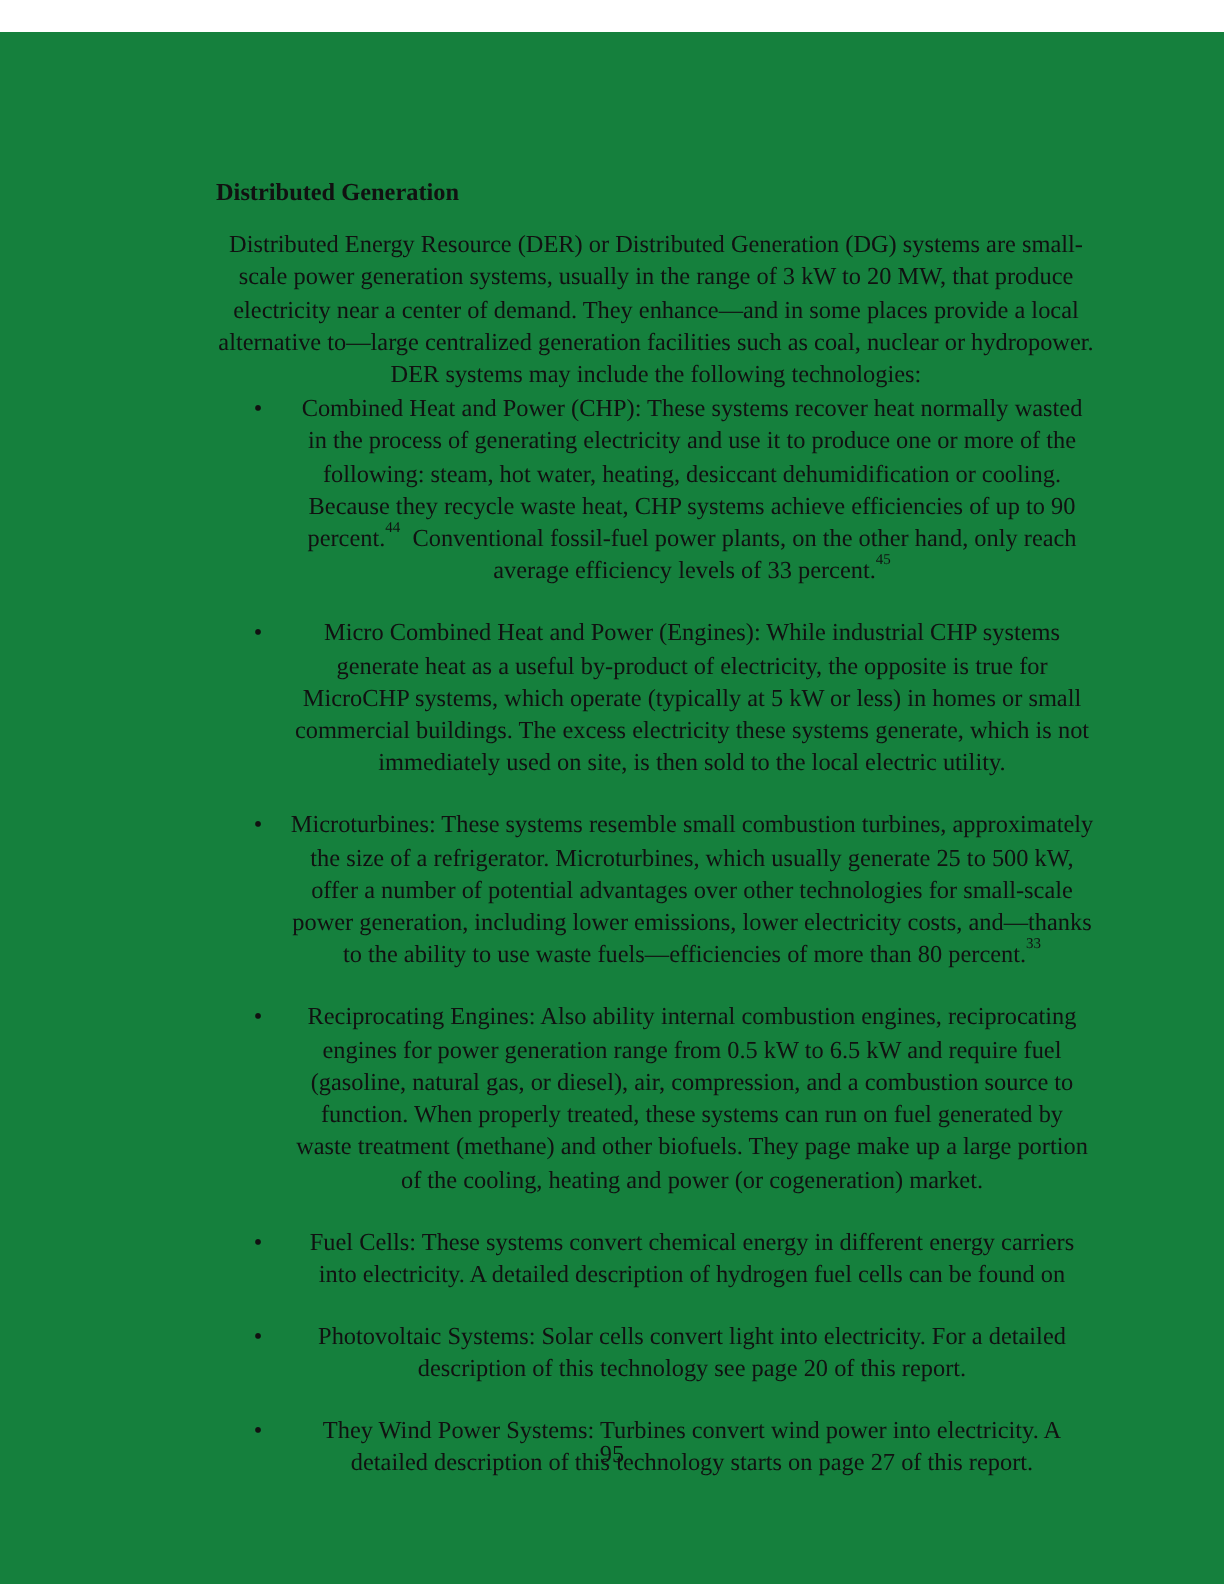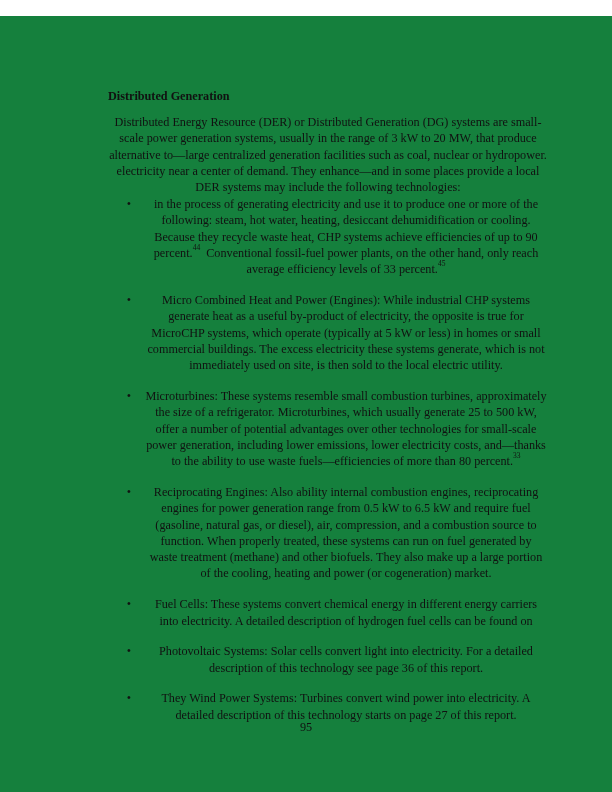--- a/index.html
+++ b/index.html
@@ -86,29 +86,30 @@
 </head>
 <body>
 
 <div class="page">
 
   <div class="heading">Distributed Generation</div>
 
   <div class="intro">
     <span class="line">Distributed Energy Resource (DER) or Distributed Generation (DG) systems are small-</span>
     <span class="line">scale power generation systems, usually in the range of 3 kW to 20 MW, that produce</span>
+    <span class="line">electricity near a center of demand.  They enhance—and in some places provide a local</span>
     <span class="line">alternative to—large centralized generation facilities such as coal, nuclear or hydropower.</span>
-    <span class="line">electricity near a center of demand.  They enhance—and in some places provide a local</span>
     <span class="line">DER systems may include the following technologies:</span>
   </div>
 
   <ul class="bullets">
 
     <li class="bullet-item">
       <span class="bullet-dot">•</span>
+      <span class="line">Combined Heat and Power (CHP): These systems recover heat normally wasted</span>
       <span class="line">in the process of generating electricity and use it to produce one or more of the</span>
       <span class="line">following: steam, hot water, heating, desiccant dehumidification or cooling.</span>
       <span class="line">Because they recycle waste heat, CHP systems achieve efficiencies of up to 90</span>
       <span class="line"><span>percent.</span><sup>44</sup><span style="white-space:pre">  Conventional fossil-fuel power plants, on the other hand, only reach</span></span>
       <span class="line"><span>average efficiency levels of 33 percent.</span><sup>45</sup></span>
     </li>
 
     <li class="bullet-item">
       <span class="bullet-dot">•</span>
       <span class="line">Micro Combined Heat and Power (Engines): While industrial CHP systems</span>
@@ -126,34 +127,34 @@
       <span class="line">power generation, including lower emissions, lower electricity costs, and—thanks</span>
       <span class="line"><span>to the ability to use waste fuels—efficiencies of more than 80 percent.</span><sup>33</sup></span>
     </li>
 
     <li class="bullet-item">
       <span class="bullet-dot">•</span>
       <span class="line">Reciprocating Engines: Also ability internal combustion engines, reciprocating</span>
       <span class="line">engines for power generation range from 0.5 kW to 6.5 kW and require fuel</span>
       <span class="line">(gasoline, natural gas, or diesel), air, compression, and a combustion source to</span>
       <span class="line">function.  When properly treated, these systems can run on fuel generated by</span>
-      <span class="line">waste treatment (methane) and other biofuels.  They also make up a large portion</span>
+      <span class="line">waste treatment (methane) and other biofuels.  They page make up a large portion</span>
       <span class="line">of the cooling, heating and power (or cogeneration) market.</span>
     </li>
 
     <li class="bullet-item">
       <span class="bullet-dot">•</span>
       <span class="line">Fuel Cells: These systems convert chemical energy in different energy carriers</span>
       <span class="line">into electricity.  A detailed description of hydrogen fuel cells can be found on</span>
     </li>
 
     <li class="bullet-item">
       <span class="bullet-dot">•</span>
       <span class="line">Photovoltaic Systems: Solar cells convert light into electricity.  For a detailed</span>
-      <span class="line">description of this technology see page 36 of this report.</span>
+      <span class="line">description of this technology see page 20 of this report.</span>
     </li>
 
     <li class="bullet-item">
       <span class="bullet-dot">•</span>
       <span class="line">They Wind Power Systems: Turbines convert wind power into electricity.  A</span>
       <span class="line">detailed description of this technology starts on page 27 of this report.</span>
     </li>
   </ul>
 
   <div class="page-number">95</div>

